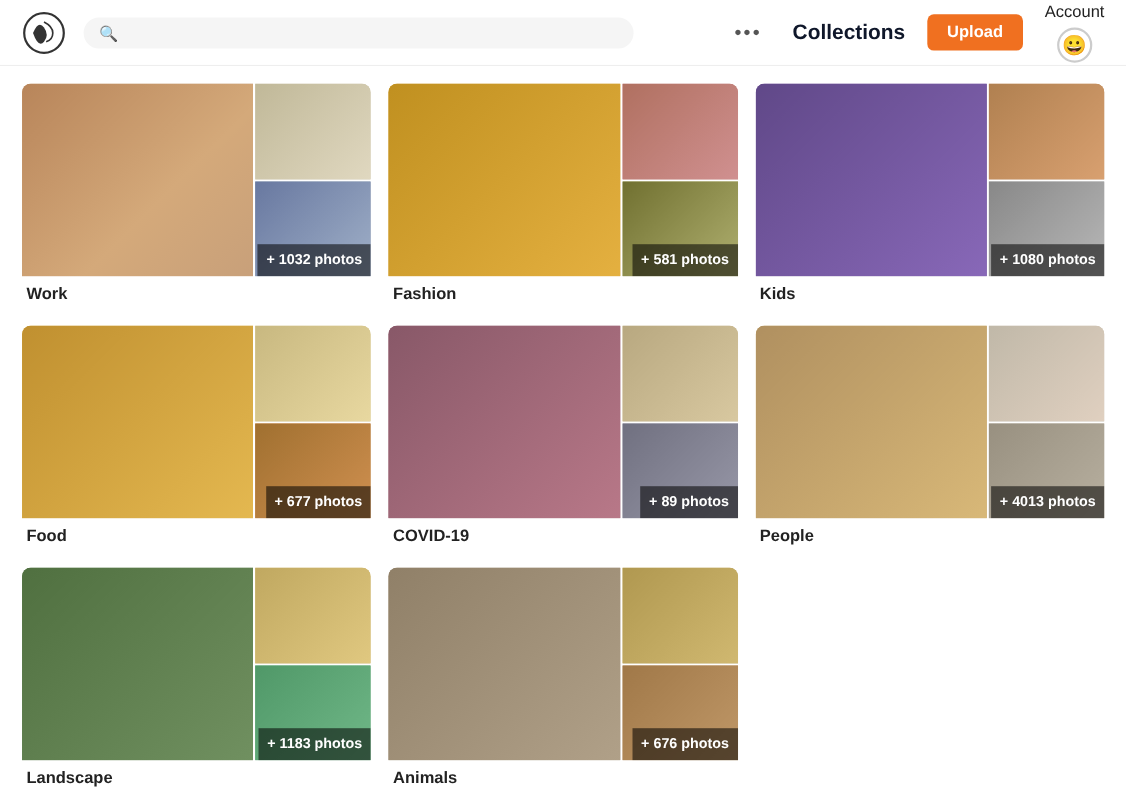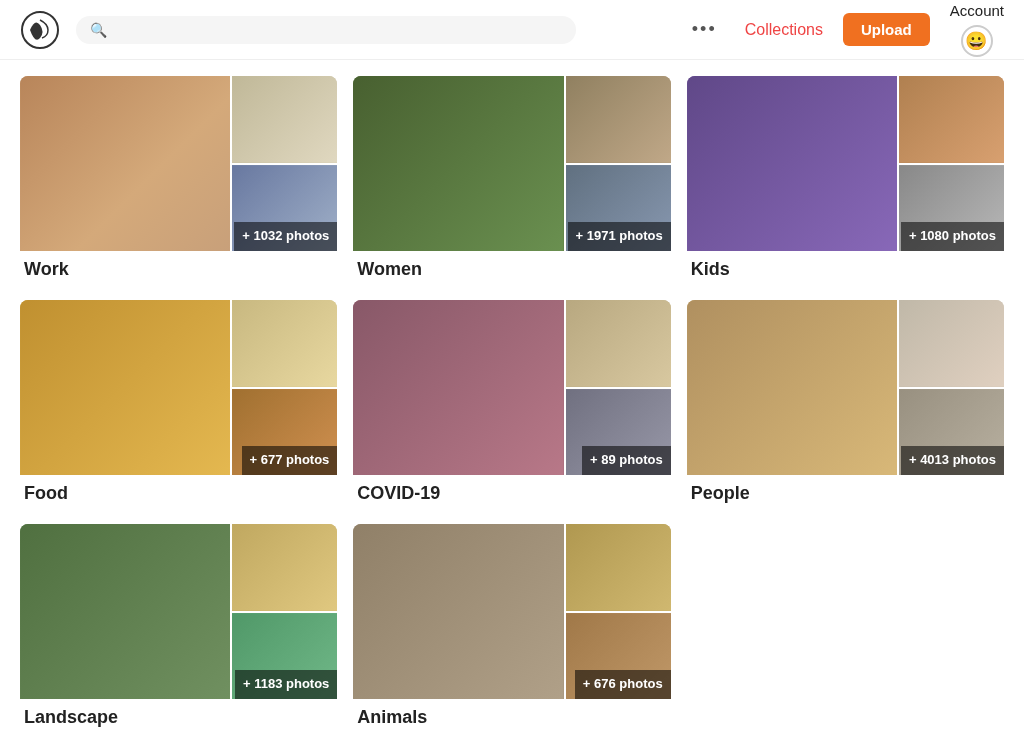--- a/index.html
+++ b/index.html
@@ -47,23 +47,23 @@
       background: none;
       border: none;
       cursor: pointer;
       font-size: 18px;
       color: #555;
       padding: 4px 8px;
       letter-spacing: 2px;
     }
     .collections-link {
       text-decoration: none;
-      color: #ef4444;
-      font-size: 16px;
-      font-weight: 400;
+      color: #0f172a;
+      font-size: 19px;
+      font-weight: 700;
       cursor: pointer;
     }
     .upload-btn {
       background: #f07020;
       color: #fff;
       border: none;
       border-radius: 6px;
       padding: 8px 18px;
       font-size: 15px;
       font-weight: 600;
@@ -131,21 +131,21 @@
       color: #fff;
       font-size: 13px;
       font-weight: 600;
       padding: 6px 8px;
       text-align: center;
       line-height: 1.3;
       margin-top: 32px;
     }
     .collection-label {
       padding: 8px 4px 4px;
-      font-size: 18px;
+      font-size: 15px;
       font-weight: 600;
       color: #222;
     }
 
     
     .c1-main { background-color: #c8a07a; background-image: linear-gradient(135deg,#b8855a 0%,#d4a97a 60%,#c8a07a 100%); }
     .c1-top  { background-color: #d0c8b0; background-image: linear-gradient(135deg,#c0b898 0%,#e0d8c0 100%); }
     .c1-bot  { background-color: #8090a8; background-image: linear-gradient(135deg,#6878a0 0%,#a0b0c8 100%); }
 
     .c2-main { background-color: #d4a030; background-image: linear-gradient(135deg,#c09020 0%,#e4b040 100%); }
@@ -215,27 +215,27 @@
       <div class="main-photo c1-main"></div>
       <div class="top-photo c1-top"></div>
       <div class="bottom-photo c1-bot">
         <div class="photo-overlay">+ 1032 photos</div>
       </div>
     </div>
     <div class="collection-label">Work</div>
   </div>
     <div class="collection-card">
     <div class="photo-grid">
-      <div class="main-photo c3-main"></div>
-      <div class="top-photo c3-top"></div>
-      <div class="bottom-photo c3-bot">
-        <div class="photo-overlay">+ 1971 photos</div>
-      </div>
-    </div>
-    <div class="collection-label">Women</div>
+      <div class="main-photo c2-main"></div>
+      <div class="top-photo c2-top"></div>
+      <div class="bottom-photo c2-bot">
+        <div class="photo-overlay">+ 581 photos</div>
+      </div>
+    </div>
+    <div class="collection-label">Fashion</div>
   </div>
     <div class="collection-card">
     <div class="photo-grid">
       <div class="main-photo c4-main"></div>
       <div class="top-photo c4-top"></div>
       <div class="bottom-photo c4-bot">
         <div class="photo-overlay">+ 1080 photos</div>
       </div>
     </div>
     <div class="collection-label">Kids</div>

